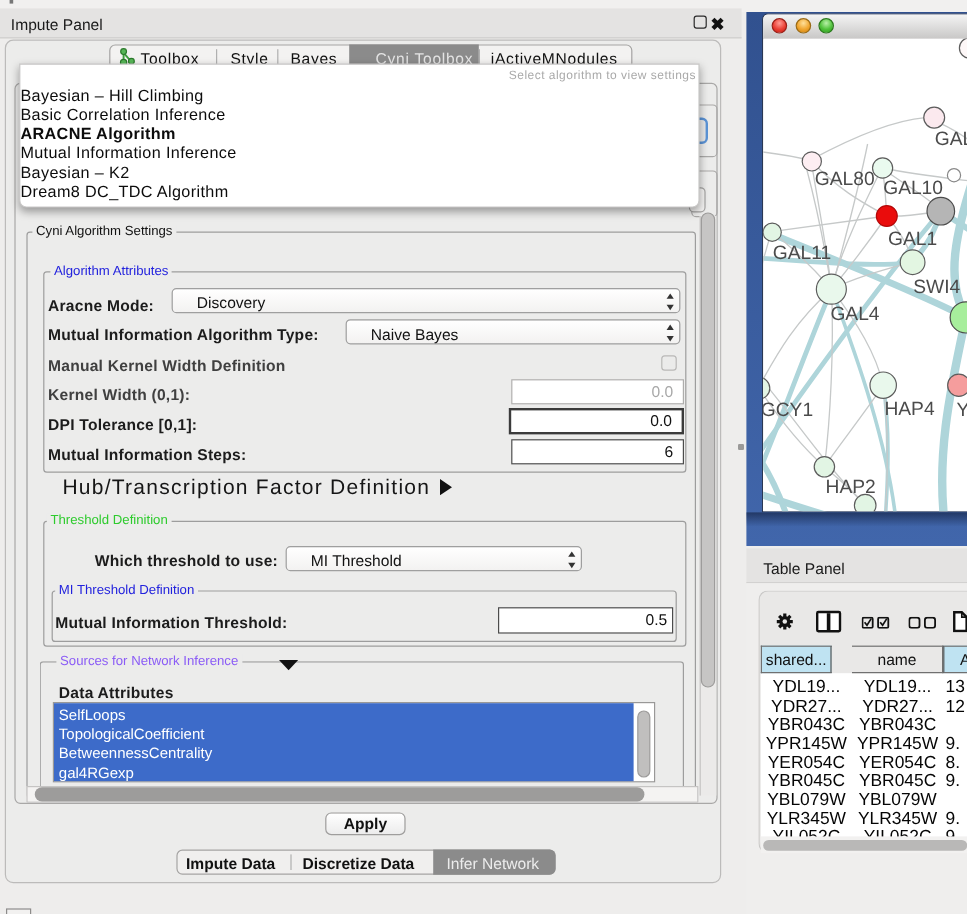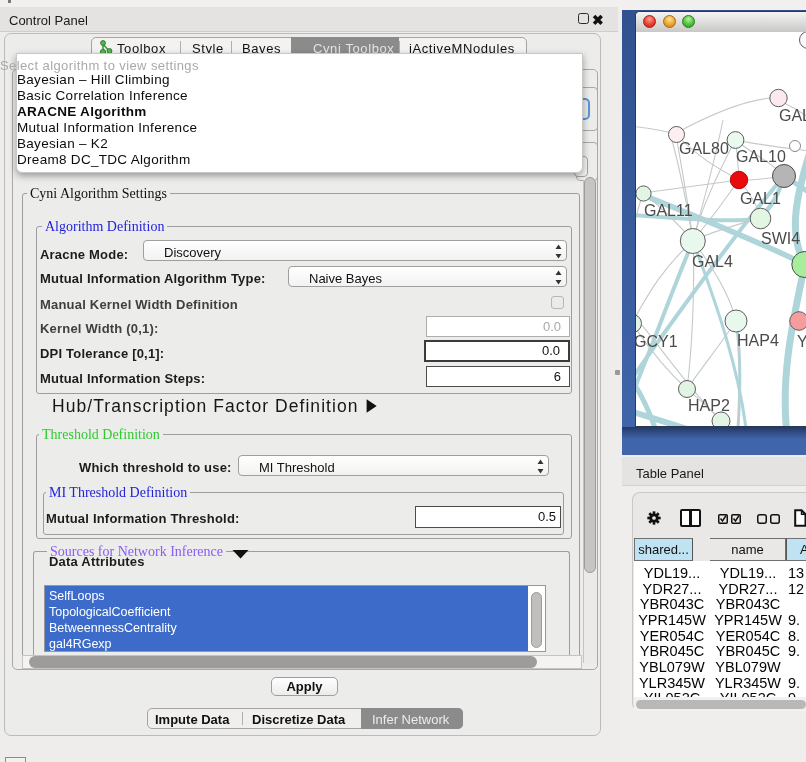--- a/index.html
+++ b/index.html
@@ -3,36 +3,36 @@
 <meta charset="utf-8">
 <style>
 html,body{margin:0;padding:0;}
 body{width:806px;height:762px;overflow:hidden;position:relative;background:#eeedec;
      font-family:"Liberation Sans",sans-serif;}
 .abs{position:absolute;}
 .b{font-weight:bold;}
 .lbl{font-size:13px;letter-spacing:0.2px;font-weight:bold;color:#1c1c1c;}
 .dis{color:#404040;text-align:center;}
 .grp{position:absolute;border:1px solid #9d9d9d;border-radius:3px;}
-.gtitle{position:absolute;background:#ececeb;padding:0 3px;font-size:14px;line-height:13px;font-family:Liberation Serif, serif;}
+.gtitle{position:absolute;background:#ececeb;padding:0 3px;font-size:11px;line-height:13px;}
 .combo{position:absolute;height:21px;border:1px solid #9f9f9f;border-radius:4px;
        background:linear-gradient(#ffffff,#f3f2f1);font-size:13px;color:#111;
        box-sizing:border-box;}
 .combo .ct{position:absolute;left:20px;top:4px;}
 .spin{position:absolute;right:4px;top:2px;width:7px;height:17px;}
 .inp{position:absolute;background:#fff;box-sizing:border-box;font-size:13px;
      text-align:right;padding-right:8px;color:#111;}
 </style>
 </head>
 <body>
 
 <div class="abs" style="left:0;top:0;width:806px;height:10px;background:#f1f0ef;"></div>
 <div class="abs" style="left:8px;top:0;width:3px;height:3px;background:#777;"></div>
 <div class="abs" style="left:0;top:7px;width:618px;height:24px;background:#e4e3e2;border-bottom:1px solid #cfcecd;"></div>
-<div class="abs" style="left:9px;top:13px;font-size:13px;color:#1a1a1a;">Control Panel</div>
+<div class="abs" style="left:9px;top:13px;font-size:13px;color:#1a1a1a;">Impute Panel</div>
 <div class="abs" style="left:578px;top:13px;width:11px;height:11px;border:1.5px solid #2a2a2a;border-radius:2.5px;box-sizing:border-box;"></div>
 <div class="abs" style="left:592px;top:12px;font-size:14px;font-weight:bold;color:#111;-webkit-font-smoothing:antialiased;">✖</div>
 
 <div class="abs" style="left:4px;top:33px;width:597px;height:703px;background:#ececeb;border:1px solid #bcbbba;border-radius:7px;box-sizing:border-box;"></div>
 
 <div class="abs" style="left:12px;top:69px;width:586px;height:601px;background:#ececeb;border:1px solid #a9a8a7;border-radius:5px;box-sizing:border-box;"></div>
 
 <div class="abs" style="left:91px;top:37px;width:436px;height:21px;background:#f3f2f1;border:1px solid #a5a4a3;border-radius:5px;box-sizing:border-box;"></div>
 <div class="abs" style="left:291px;top:37px;width:108px;height:21px;background:#8b8b8b;"></div>
 <div id="tabsep1" class="abs" style="left:180px;top:41px;width:1px;height:13px;background:#b0b0b0;"></div>
@@ -50,35 +50,35 @@
 <div class="abs" style="left:242px;top:41px;font-size:13px;letter-spacing:0.6px;color:#111;">Bayes</div>
 <div class="abs" style="left:313px;top:41px;font-size:13px;letter-spacing:0.6px;color:#e4e4e4;">Cyni Toolbox</div>
 <div class="abs" style="left:409px;top:41px;font-size:13px;letter-spacing:0.6px;color:#111;">jActiveMNodules</div>
 
 <div class="abs" style="left:576px;top:87px;width:22px;height:44px;border:1px solid #a9a8a7;border-radius:4px;box-sizing:border-box;"></div>
 <div class="abs" style="left:576px;top:98px;width:14px;height:22px;border:2px solid #5b93d6;border-radius:5px;background:#e8e8e8;box-sizing:border-box;"></div>
 <div class="abs" style="left:576px;top:142px;width:22px;height:39px;border:1px solid #a9a8a7;border-radius:4px;box-sizing:border-box;"></div>
 <div class="abs" style="left:574px;top:156px;width:14px;height:21px;border:1px solid #a5a4a3;border-radius:4px;background:#f5f4f3;box-sizing:border-box;"></div>
 
 <div class="abs" style="left:16px;top:53px;width:565px;height:118px;background:#fff;border:1px solid #c9c8c7;border-radius:0 0 6px 6px;box-shadow:0 3px 7px rgba(0,0,0,0.35);"></div>
-<div class="abs" style="left:0;top:58px;width:565px;text-align:left;font-size:13px;letter-spacing:0.4px;color:#a9a9a9;">Select algorithm to view settings</div>
+<div class="abs" style="left:15px;top:58px;width:565px;text-align:right;font-size:10px;letter-spacing:0.4px;color:#a9a9a9;">Select algorithm to view settings</div>
 <div class="abs" style="left:17px;top:72px;font-size:13.5px;letter-spacing:0.3px;color:#0c0c0c;line-height:16px;">
 Bayesian – Hill Climbing<br>
 Basic Correlation Inference<br>
 <span class="b">ARACNE Algorithm</span><br>
 Mutual Information Inference<br>
 Bayesian – K2<br>
 Dream8 DC_TDC Algorithm
 </div>
 
 <div class="grp" style="left:22px;top:193px;width:556px;height:470px;"></div>
 <div class="gtitle" style="left:27px;top:187px;color:#111;">Cyni Algorithm Settings</div>
 
 <div class="grp" style="left:36px;top:226px;width:534px;height:166px;"></div>
-<div class="gtitle" style="left:42px;top:220px;color:#2222dd;">Algorithm Definition</div>
+<div class="gtitle" style="left:42px;top:220px;color:#2222dd;">Algorithm Attributes</div>
 
 <div class="abs lbl" style="left:40px;top:247px;">Aracne Mode:</div>
 <div class="combo" style="left:143px;top:240px;width:424px;">
     <span class="ct">Discovery</span>
   <svg class="spin" viewBox="0 0 7 17">
       <path d="M0.5,6 L3.5,1.5 L6.5,6 Z" fill="#333"></path>
       <path d="M0.5,11 L3.5,15.5 L6.5,11 Z" fill="#333"></path>
     </svg>
   </div>
 
@@ -105,40 +105,40 @@
 
 <div class="abs" style="left:52px;top:396px;font-size:17.5px;letter-spacing:1.05px;color:#161616;">Hub/Transcription Factor Definition</div>
 <svg class="abs" style="left:365px;top:399px;" width="13" height="14" viewBox="0 0 10 13">
     <path d="M0.5,0.2 L9.8,6.5 L0.5,12.8 Z" fill="#111"></path>
   </svg>
 
 <div class="grp" style="left:36px;top:434px;width:534px;height:103px;"></div>
 <div class="gtitle" style="left:39px;top:428px;color:#2ecb2e;">Threshold Definition</div>
 
 <div class="abs lbl" style="left:79px;top:460px;">Which threshold to use:</div>
-<div class="combo" style="left:238px;top:455px;width:311px;text-decoration:underline;">
+<div class="combo" style="left:238px;top:455px;width:247px;text-decoration:underline;">
     <span class="ct">MI Threshold</span>
   <svg class="spin" viewBox="0 0 7 17">
       <path d="M0.5,6 L3.5,1.5 L6.5,6 Z" fill="#333"></path>
       <path d="M0.5,11 L3.5,15.5 L6.5,11 Z" fill="#333"></path>
     </svg>
   </div>
 
 <div class="grp" style="left:43px;top:492px;width:519px;height:41px;"></div>
 <div class="gtitle" style="left:46px;top:486px;color:#2222dd;">MI Threshold Definition</div>
 <div class="abs lbl" style="left:46px;top:511px;">Mutual Information Threshold:</div>
 <div class="inp" style="left:415px;top:506px;width:146px;height:22px;border:1px solid #4c4c4c;line-height:20px;padding-right:4px;">0.5</div>
 
 <div class="grp" style="left:33px;top:551px;width:535px;height:112px;border-bottom:none;border-radius:3px 3px 0 0;"></div>
 <div class="gtitle" style="left:47px;top:545px;color:#8b5cf6;">Sources for Network Inference</div>
 <svg class="abs" style="left:232px;top:549px;" width="17" height="10" viewBox="0 0 17 10">
     <path d="M0.5,1 L16.5,1 L8.5,9.5 Z" fill="#111"></path>
   </svg>
 
-<div class="abs lbl" style="left:37px;top:554px;padding-left:12px;">Data Attributes</div>
+<div class="abs lbl" style="left:37px;top:570px;padding-left:12px;">Data Attributes</div>
 <div class="abs" style="left:44px;top:585px;width:502px;height:67px;background:#ffffff;border:1px solid #999897;box-sizing:border-box;"></div>
 <div class="abs" style="left:45px;top:586px;width:483px;height:65px;background:#3d6bc9;"></div>
 <div class="abs" style="left:49px;top:588px;font-size:12.5px;color:#fff;line-height:16px;">SelfLoops<br>TopologicalCoefficient<br>BetweennessCentrality<br>gal4RGexp</div>
 <div class="abs" style="left:531px;top:592px;width:11px;height:56px;background:#c0bfbe;border:1px solid #9d9c9b;border-radius:6px;box-sizing:border-box;"></div>
 
 <div class="abs" style="left:583px;top:180px;width:14px;height:483px;background:#ebeae9;border-left:1px solid #c5c4c3;box-sizing:border-box;"></div>
 <div class="abs" style="left:584px;top:177px;width:12px;height:396px;background:#c6c5c4;border:1px solid #9d9c9b;border-radius:7px;box-sizing:border-box;"></div>
 <div class="abs" style="left:22px;top:655px;width:560px;height:14px;background:#f4f3f2;border:1px solid #c5c4c3;box-sizing:border-box;"></div>
 <div class="abs" style="left:29px;top:656px;width:508px;height:12px;background:#9d9c9b;border-radius:6px;"></div>
 

